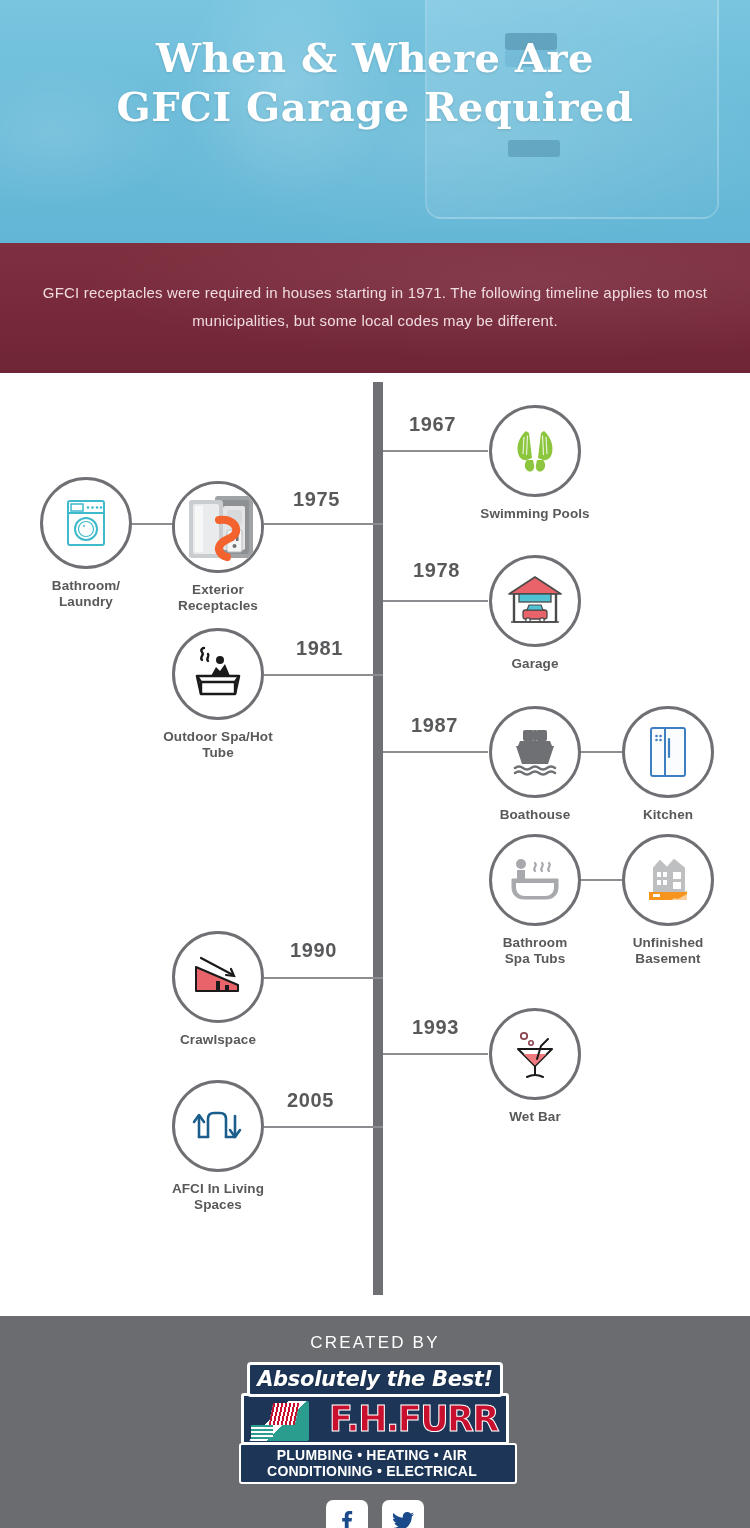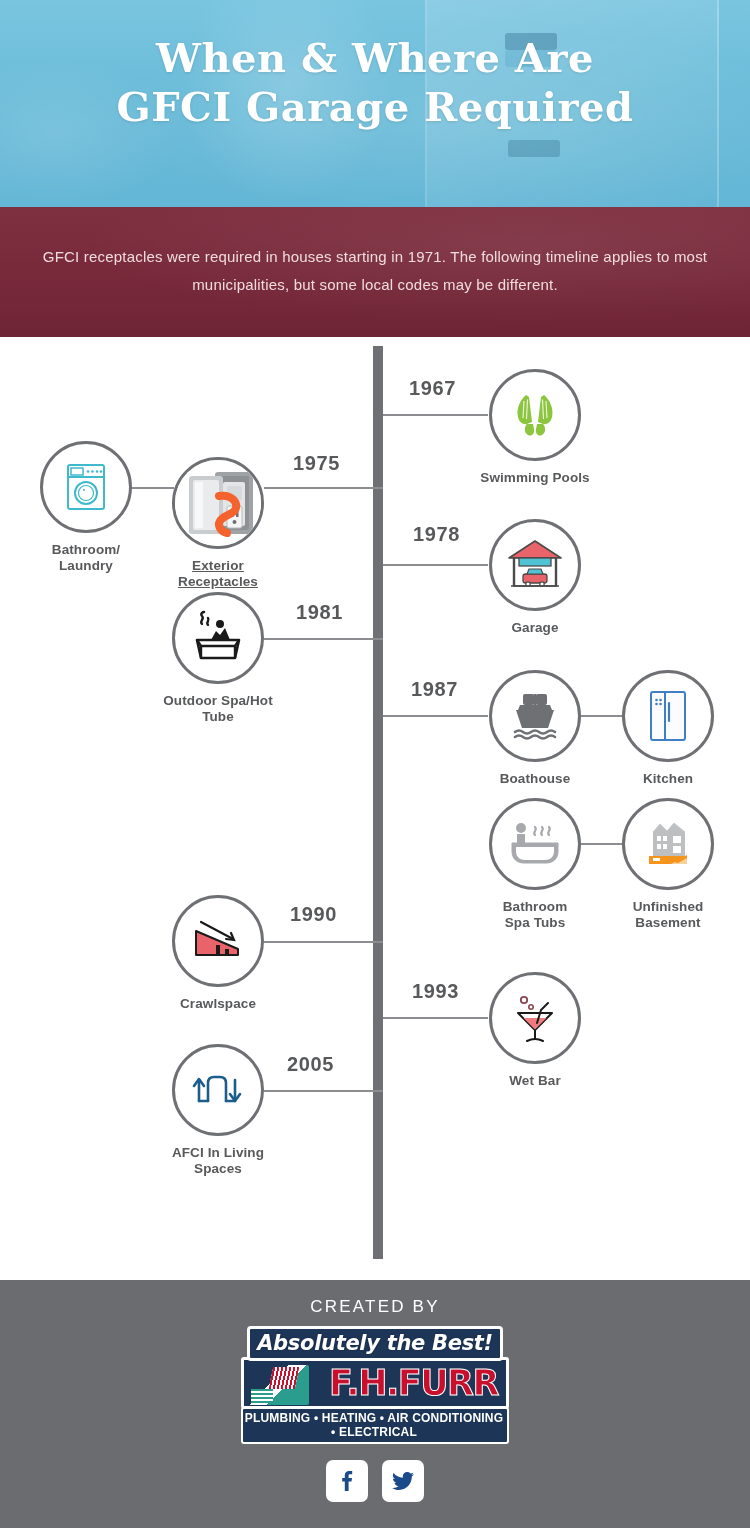--- a/index.html
+++ b/index.html
@@ -13,21 +13,21 @@
     height: 1528px;
     position: relative;
     overflow: hidden;
     color: #58595b;
   }
 
   
   .header {
     position: relative;
     width: 750px;
-    height: 207px;
+    height: 243px;
     background:
       radial-gradient(ellipse at 62% 58%, rgba(255,255,255,0.10) 0%, rgba(255,255,255,0) 55%),
       linear-gradient(180deg, #79c5e0 0%, #6bbcd9 45%, #63b6d6 100%);
     overflow: hidden;
   }
   
   .outlet-plate {
     position: absolute;
     left: 425px;
     top: -30px;
@@ -236,24 +236,24 @@
     -webkit-text-stroke: 1px #ffffff;
     line-height: 38px;
   }
   .logo-bottom {
     background: #1d3557;
     border: 2px solid #ffffff;
     border-radius: 3px;
     margin: -2px auto 0 auto;
     width: 262px;
     color: #ffffff;
-    font-size: 12px;
+    font-size: 14px;
     font-weight: bold;
     letter-spacing: 0.2px;
-    padding: 2px 2px 3px 0;
+    padding: 2px 12px 3px 0;
     position: relative;
     z-index: 4;
   }
   .social {
     margin-top: 16px;
     display: flex;
     justify-content: center;
     gap: 14px;
   }
   .social-btn {
@@ -330,21 +330,21 @@
         <circle cx="24" cy="32" r="7.5" fill="none" stroke="#3fb9cc" stroke-width="1.2"></circle>
         <circle cx="22" cy="29" r="1" fill="#3fb9cc"></circle>
       </svg>
     </div>
     <div class="node-label">
       <span>Bathroom/</span><br>
       <span>Laundry</span>
     </div>
   </div>
 
-  <div class="node" style="left:172px; top:120px;text-decoration:underline;">
+  <div class="node" style="left:172px; top:108px;">
     <div class="circle">
       <svg width="86" height="86" viewBox="0 0 86 86">
         <rect x="0" y="0" width="86" height="86" fill="#ffffff"></rect>
         <rect x="40" y="12" width="38" height="62" rx="3" fill="#9fa3a6"></rect>
         <rect x="44" y="16" width="30" height="54" rx="2" fill="#8d9194"></rect>
         <rect x="48" y="22" width="22" height="44" rx="2" fill="#e3e5e6"></rect>
         <rect x="14" y="16" width="34" height="58" rx="3" fill="#c9cdd0"></rect>
         <rect x="18" y="20" width="26" height="50" rx="2" fill="#e9ebec"></rect>
         <rect x="20" y="22" width="8" height="46" fill="#f7f8f8"></rect>
         <rect x="52" y="46" width="15" height="22" rx="2" fill="#f4f5f5" stroke="#b9bcbf" stroke-width="1"></rect>

